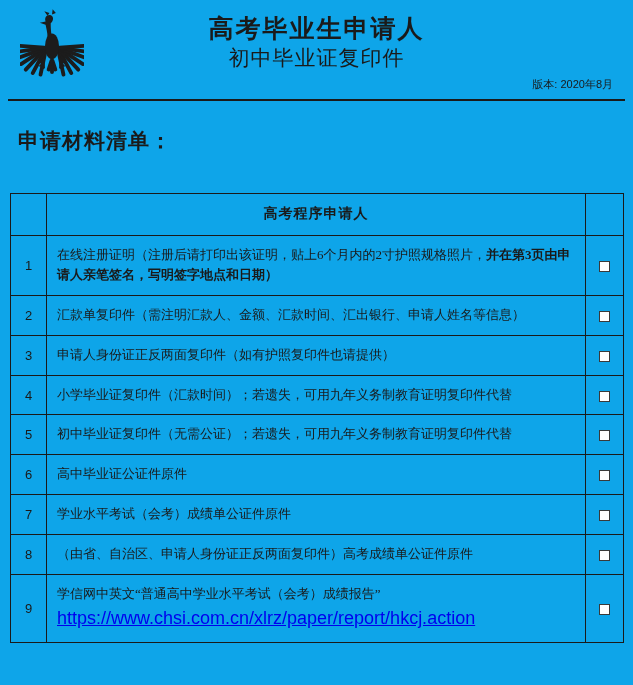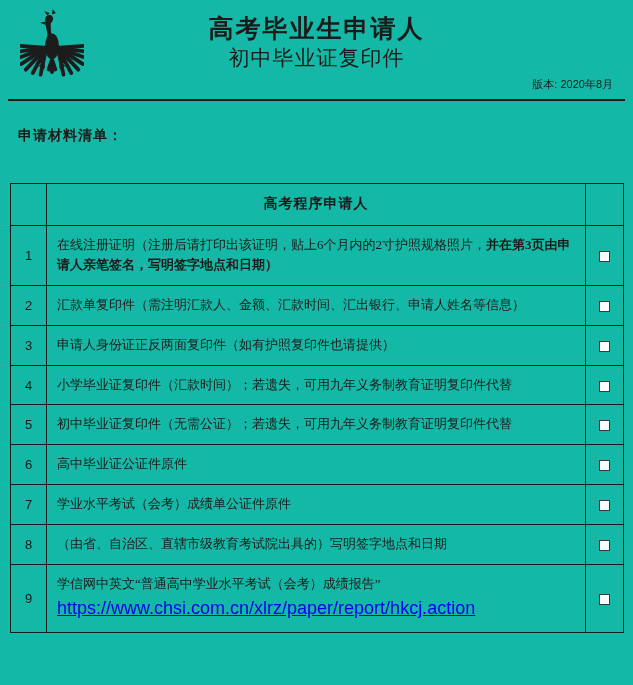--- a/index.html
+++ b/index.html
@@ -4,21 +4,21 @@
 <style>
   * { margin: 0; padding: 0; box-sizing: border-box; }
   html, body { background: #ffffff; }
   body {
     width: 633px; height: 685px;
     font-family: "Liberation Serif", serif;
     color: #1a1a1a;
     position: relative;
     overflow: hidden;
   }
-  .page { position: relative; width: 633px; height: 685px; background: #14b8a6; }
+  .page { position: relative; width: 633px; height: 685px; background: #0ea5e9; }
 
   .logo {
     position: absolute; left: 20px; top: 7px;
     width: 64px; height: 82px;
   }
 
   .titles { text-align: center; padding-top: 13px; }
   .title {
     font-size: 25px; font-weight: bold; letter-spacing: 2px;
     line-height: 1.25;
@@ -36,21 +36,21 @@
   }
   .rule {
     border: none;
     border-top: 2px solid #1a1a1a;
     margin: 7px 8px 0 8px;
   }
 
   .section-heading {
     font-family: "Liberation Sans", sans-serif;
     font-weight: bold;
-    font-size: 14px;
+    font-size: 21px;
     margin: 26px 0 16px 18px;
     letter-spacing: 1px;
   }
 
   table.checklist {
     border-collapse: collapse;
     table-layout: fixed;
     width: 614px;
     margin: 38px 0 0 10px;
     font-size: 13px;
@@ -208,21 +208,21 @@
   </tr>
         <tr>
     <td class="num">7</td>
     <td class="content"><span>学业水平考试（会考）成绩单公证件原件</span></td>
     <td class="check">
       <span class="checkbox"></span>
     </td>
   </tr>
         <tr>
     <td class="num">8</td>
-    <td class="content"><span>（由省、自治区、直辖市级教育考试院出具的）写明签字地点和日期</span></td>
+    <td class="content"><span>（由省、自治区、申请人身份证正反两面复印件）高考成绩单公证件原件</span></td>
     <td class="check">
       <span class="checkbox"></span>
     </td>
   </tr>
         <tr>
     <td class="num">9</td>
     <td class="content"><span>学信网中英文“普通高中学业水平考试（会考）成绩报告”</span><br><a href="#" class="doc-link">https://www.chsi.com.cn/xlrz/paper/report/hkcj.action</a></td>
     <td class="check">
       <span class="checkbox"></span>
     </td>

